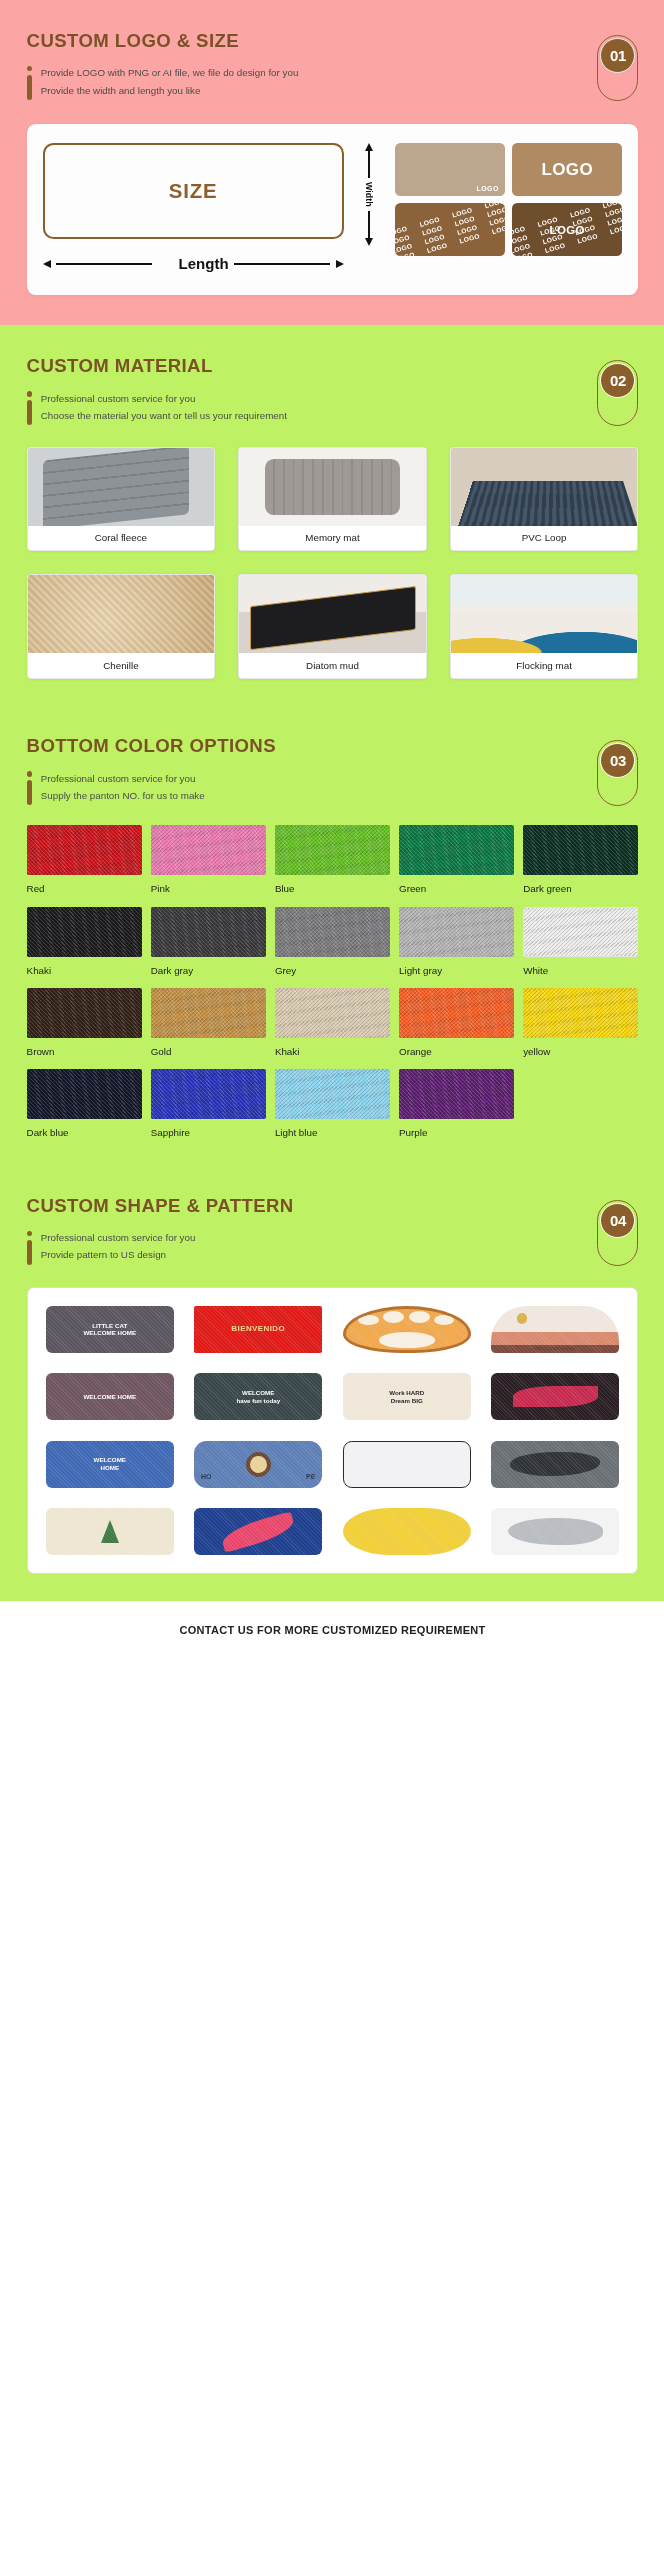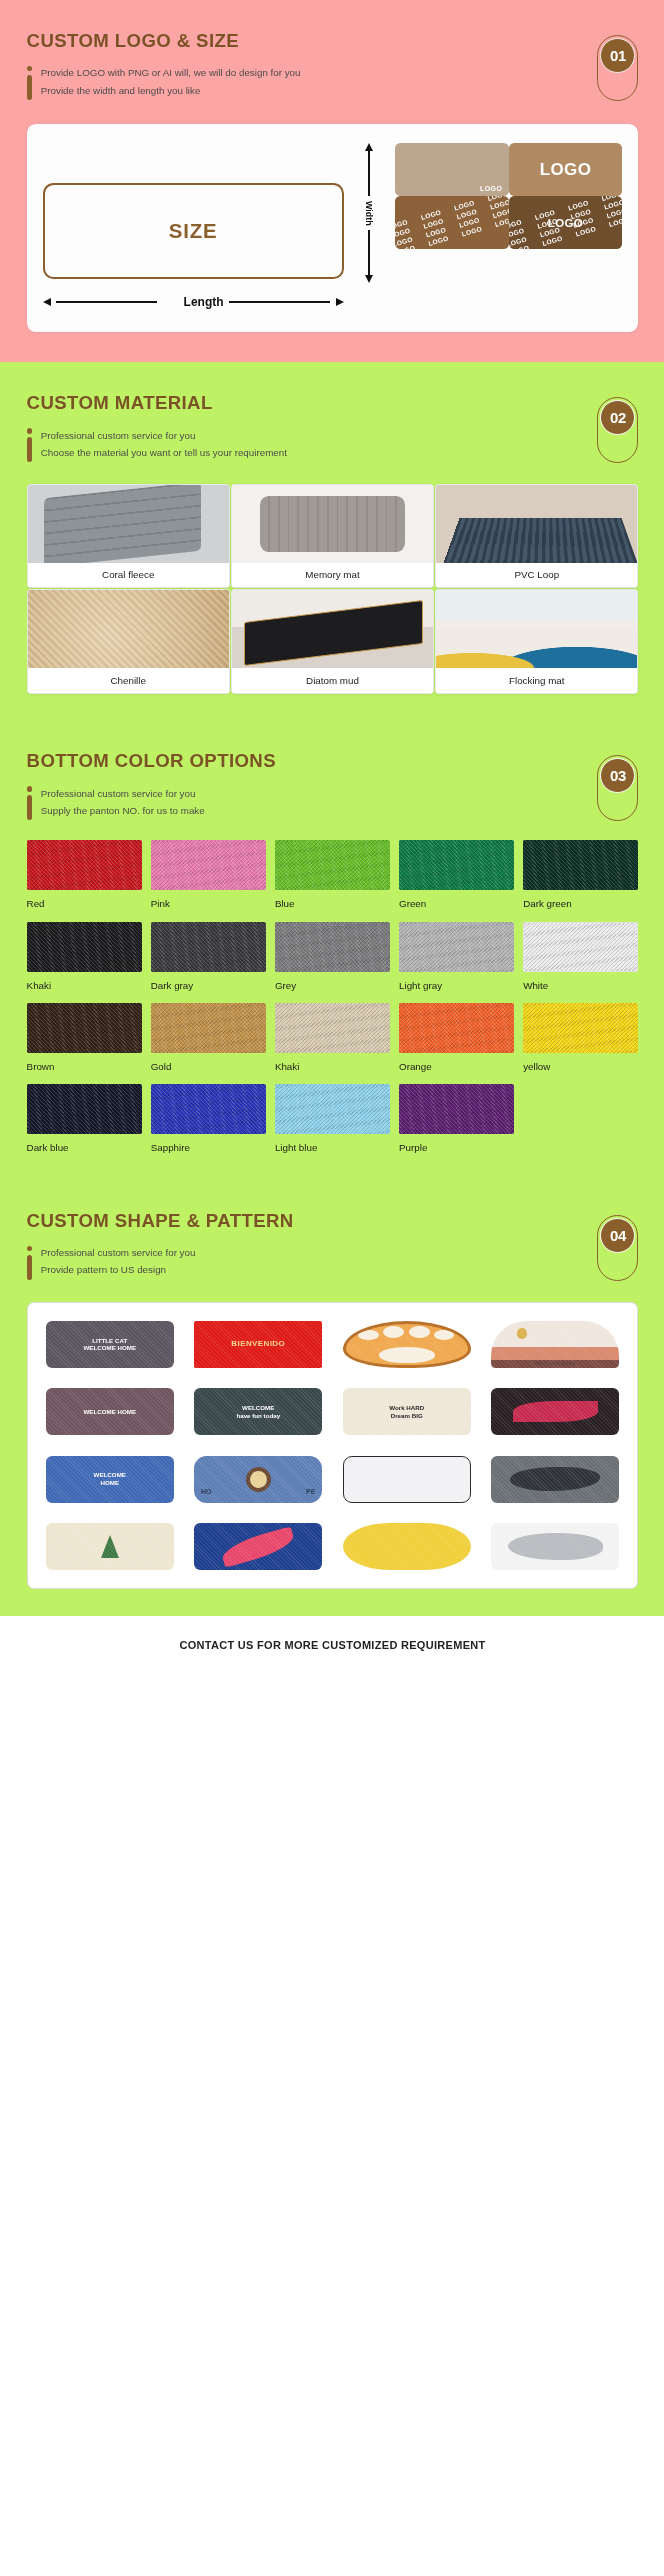--- a/index.html
+++ b/index.html
@@ -63,54 +63,55 @@
   
   .size-card {
     margin-top: 17.7px;
     background: #fdfdfd;
     border-radius: 8.9px;
     padding: 19.5px 16px 23px 16px;
     display: flex; gap: 14px;
     box-shadow: 0 0.9px 3.5px rgba(0,0,0,.05);
   }
 
-  .size-left { flex: 0 0 301px; margin-top: 40px; }
+  .size-left { flex: 0 0 301px; }
   .size-box {
     height: 96px;
     border: 2.2px solid #8a5f2b;
     border-radius: 10.6px;
     display: flex; align-items: center; justify-content: center;
   }
   .size-box span { font-size: 20.4px; font-weight: bold; color: #8a5f2b; letter-spacing: 0.9px; }
 
   .len-row { display: flex; align-items: center; gap: 5.3px; margin-top: 16px; }
   .len-row .line { flex: 1; height: 1.8px; background: #111; position: relative; }
   .arrow-l, .arrow-r { width: 0; height: 0; border-top: 4.4px solid transparent; border-bottom: 4.4px solid transparent; }
   .arrow-l { border-right: 8px solid #111; }
   .arrow-r { border-left: 8px solid #111; }
-  .len-row .lab { font-size: 12px; font-weight: bold; color: #111; padding-left: 21px; }
+  .len-row .lab { font-size: 15px; font-weight: bold; color: #111; padding-left: 21px; }
 
   .width-col {
     flex: 0 0 23px;
     display: flex; flex-direction: column; align-items: center;
     padding-bottom: 26.6px;
   }
   .arrow-up { width: 0; height: 0; border-left: 4.4px solid transparent; border-right: 4.4px solid transparent; border-bottom: 8px solid #111; }
   .arrow-dn { width: 0; height: 0; border-left: 4.4px solid transparent; border-right: 4.4px solid transparent; border-top: 8px solid #111; }
   .width-col .vline { width: 1.8px; flex: 1; background: #111; }
   .width-col .vlab {
     font-size: 8.9px; font-weight: bold; color: #111;
     writing-mode: vertical-rl; padding: 4.4px 0;
   }
 
   .logo-grid {
     flex: 1;
     display: grid;
     grid-template-columns: 1fr 1fr;
     grid-template-rows: 53px 53px;
+    gap: 7px;
   }
   .lg-tile { border-radius: 5.3px; position: relative; overflow: hidden; }
   .lg-plain-light { background: #bda68e; }
   .lg-plain-mid   { background: #b08a62; }
   .lg-rep-mid     { background: #8b6239; }
   .lg-rep-dark    { background: #6f4e2e; }
 
   .lg-corner {
     position: absolute; right: 6.2px; bottom: 4.4px;
     color: #fff; font-size: 7px; font-weight: bold; letter-spacing: 0.4px;
@@ -129,21 +130,21 @@
   }
   .lg-pattern i {
     color: #fff; font-size: 6.6px; font-weight: bold;
     font-style: normal; text-align: center; letter-spacing: 0.3px;
   }
 
   
   .mat-grid {
     margin-top: 16px;
     display: grid; grid-template-columns: repeat(3, 1fr);
-    gap: 1px;
+    gap: 23px;
   }
   .mat-card {
     background: #fff;
     border: 0.9px solid #e6e6e6;
     border-radius: 3.5px;
     overflow: hidden;
     box-shadow: 0 0.9px 2.7px rgba(0,0,0,.07);
   }
   .mat-img { height: 78px; position: relative; overflow: hidden; }
   .mat-cap {
@@ -324,21 +325,21 @@
 
 <div class="section section--grey">
   <div class="sec-head">
     <div class="sec-title">CUSTOM LOGO &amp; SIZE</div>
     <div class="sec-sub">
       <div class="i-mark">
           <span class="dot"></span>
           <span class="bar"></span>
         </div>
       <div class="sub-lines">
-        <div>Provide LOGO with PNG or AI will, we will do design for you</div>
+        <div>Provide LOGO with PNG or AI file, we file do design for you</div>
         <div>Provide the width and length you like</div>
       </div>
     </div>
     <div class="step-badge">
       <div class="disc">01</div>
     </div>
   </div>
 
   <div class="size-card">
     <div class="size-left">

